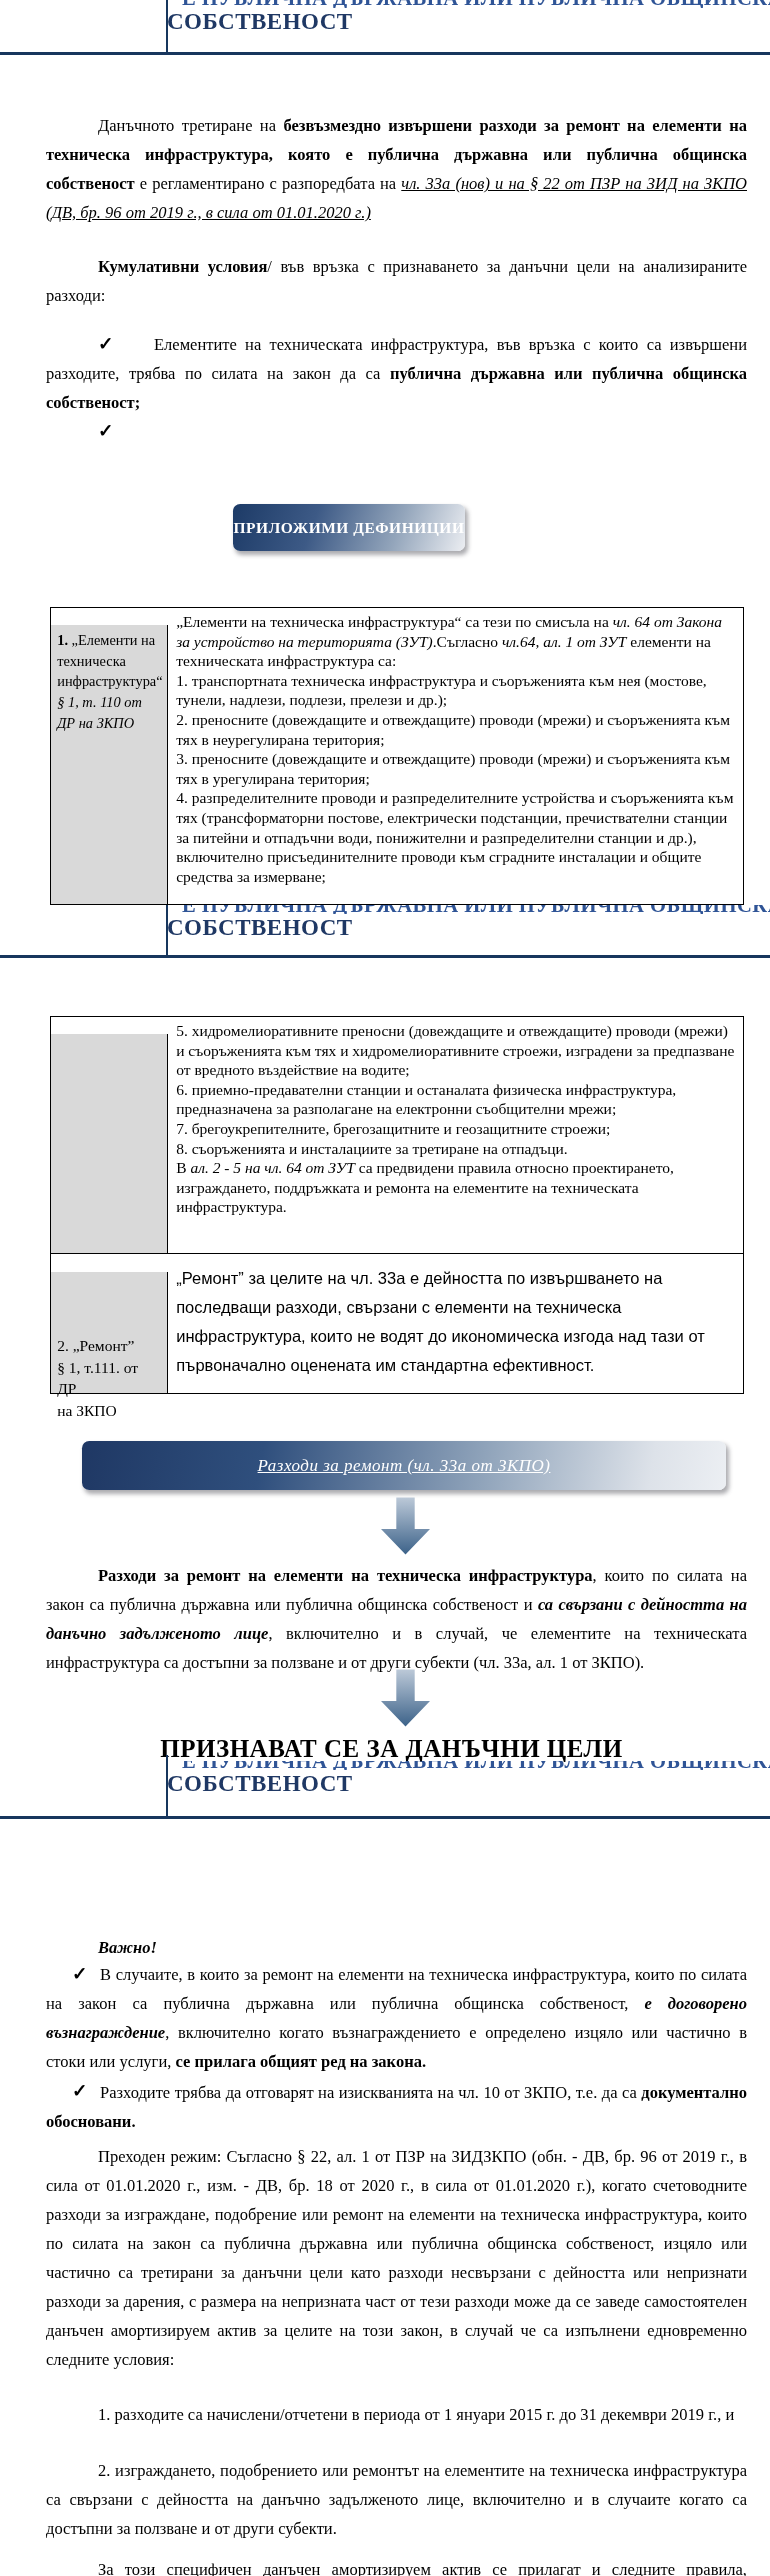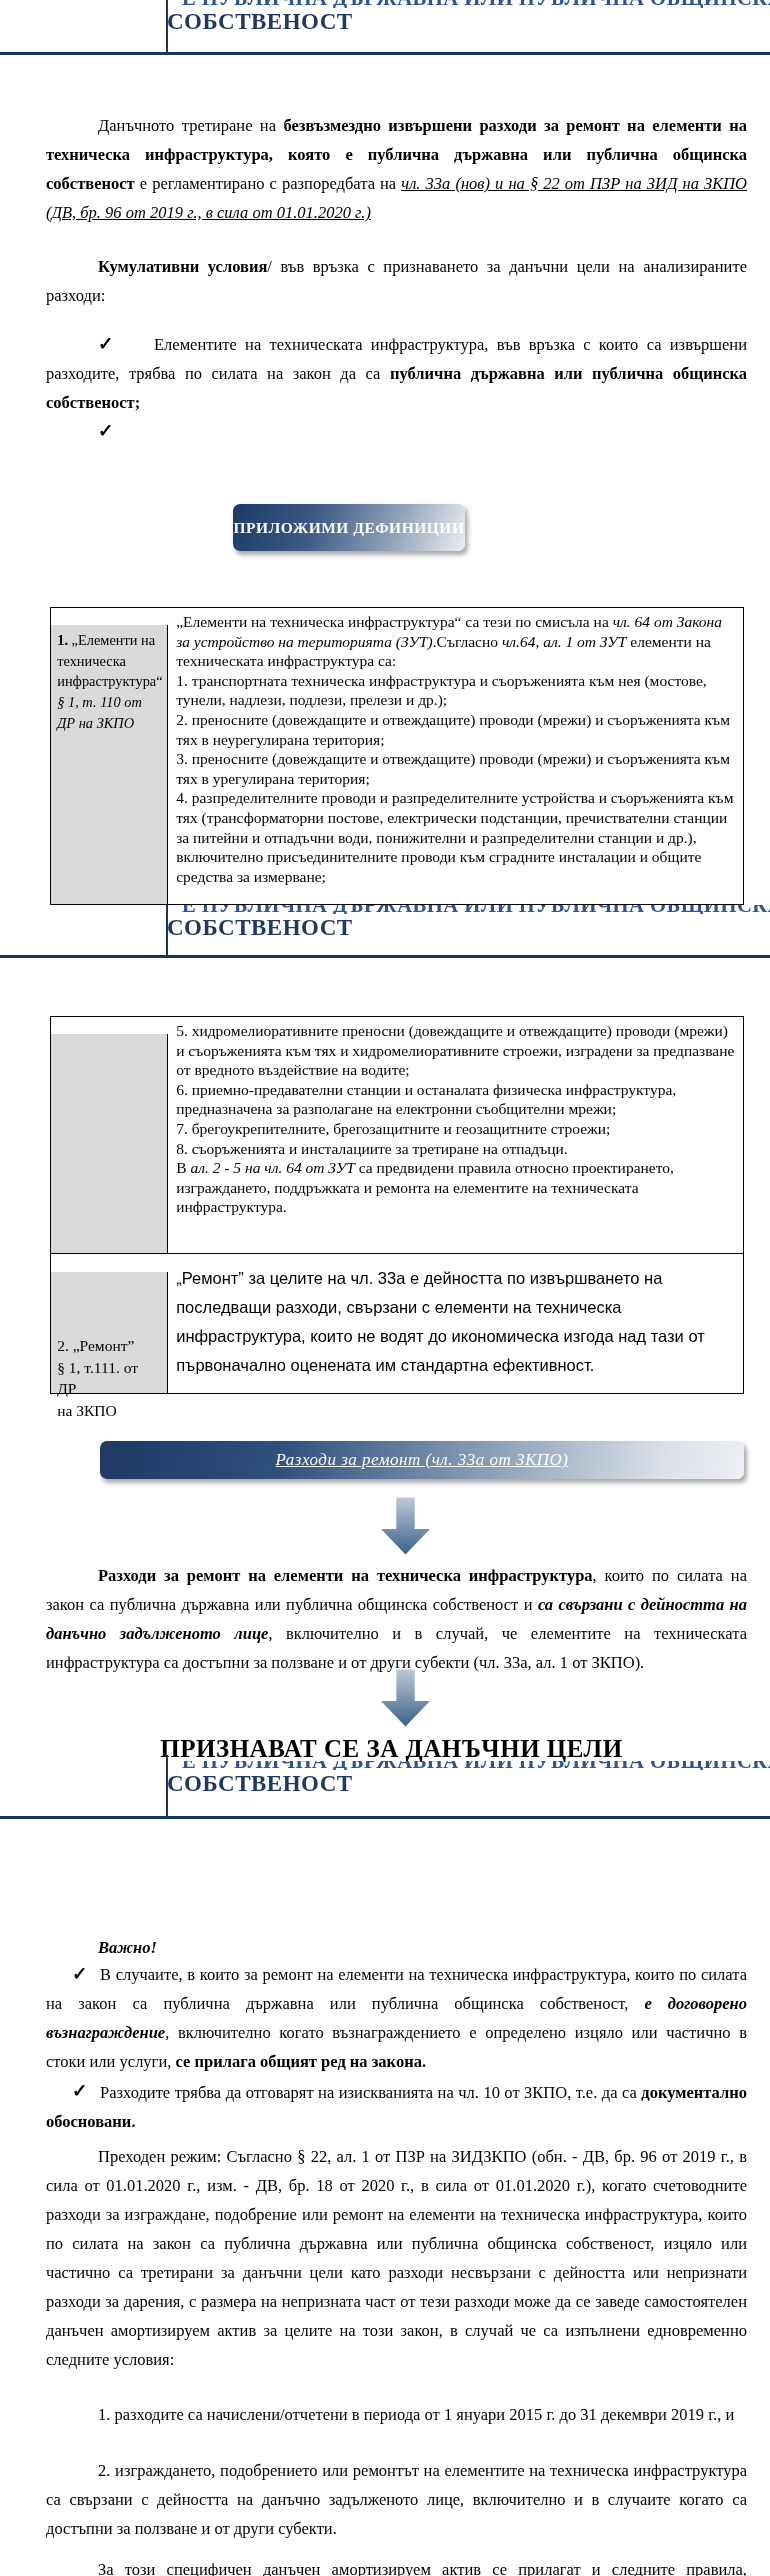--- a/index.html
+++ b/index.html
@@ -83,21 +83,21 @@
 7. брегоукрепителните, брегозащитните и геозащитните строежи;
 8. съоръженията и инсталациите за третиране на отпадъци.
 В </span><span class="i">ал. 2 - 5 на чл. 64 от ЗУТ</span><span> са предвидени правила относно проектирането, изграждането, поддръжката и ремонта на елементите на техническата инфраструктура.</span></div>
     <div class="rowline" style="top:236px"></div>
     <div class="tcell-l" style="top:238px;padding-top:63px;font-size:15.5px;line-height:21.6px"><span>2. „Ремонт”
 § 1, т.111. от ДР
 на ЗКПО</span></div>
     <div class="tcell-r" style="top:238px;font-size:16.5px;line-height:29px;padding-top:9px"><span class="f">„Ремонт” за целите на чл. 33а е дейността по извършването на последващи разходи, свързани с елементи на техническа инфраструктура, които не водят до икономическа изгода над тази от първоначално оценената им стандартна ефективност.</span></div>
   </div>
 
-  <div class="gbtn banner" style="left:100px;top:1441px;width:644px;height:38px">
+  <div class="gbtn banner" style="left:82px;top:1441px;width:644px;height:49px">
     <span class="lbl-banner">Разходи за ремонт (чл. 33а от ЗКПО)</span>
   </div>
 
   <svg class="arrow" style="left:381px;top:1497px" width="49" height="58" viewBox="0 0 96 112">
     <defs>
         <linearGradient id="ag1" x1="0" y1="0" x2="0" y2="1">
       <stop offset="0" stop-color="#bcc9d8"></stop>
           <stop offset="1" stop-color="#3c6289"></stop>
     </linearGradient>
       </defs>

